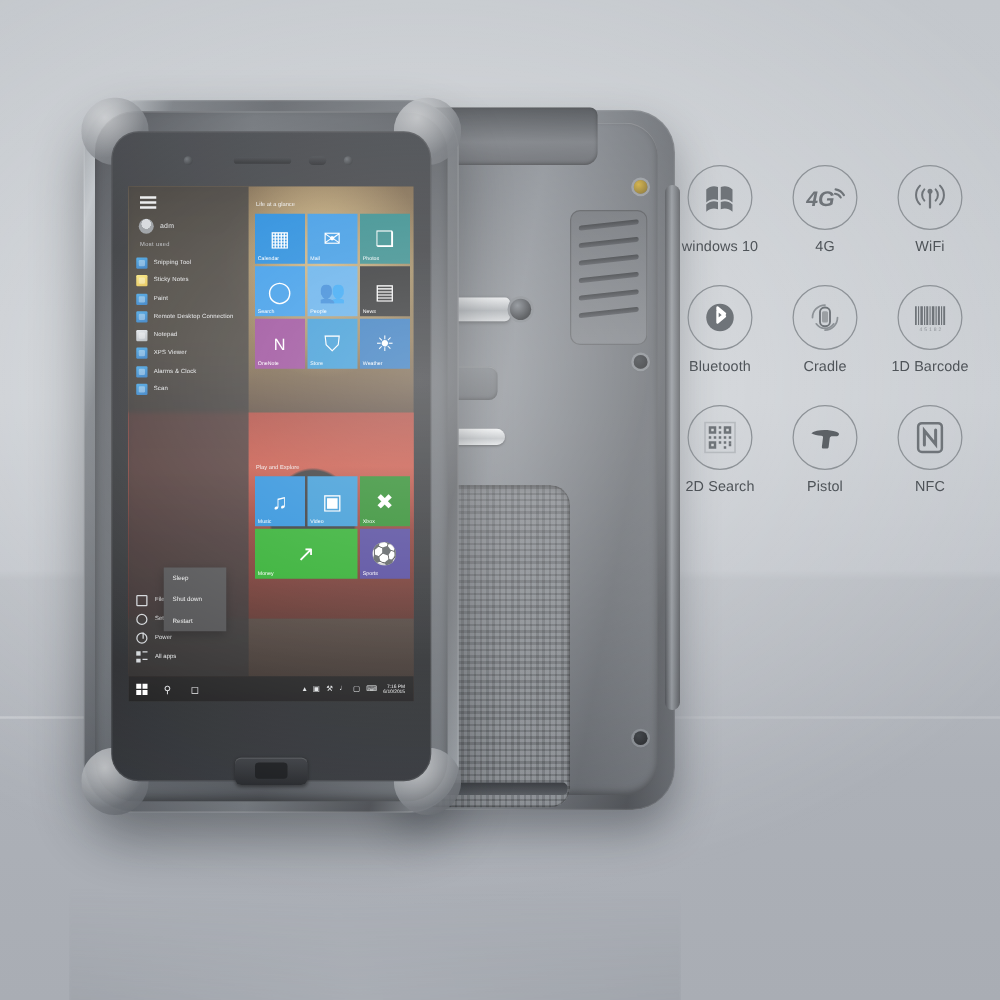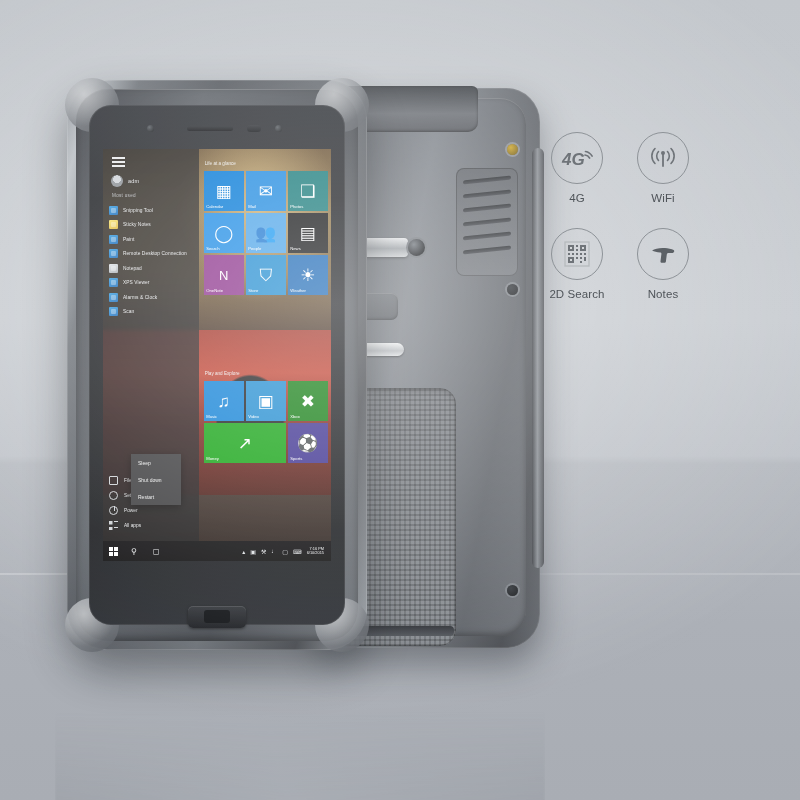--- a/index.html
+++ b/index.html
@@ -494,20 +494,31 @@
       <div class="home-btn"></div>
     </div>
   </div>
 
   <div id="reflection"></div>
   <div id="vignette"></div>
 
   <div id="features">
 
     <div class="frow">
+      <div class="fcell">
+        <div class="fcircle">
+          <svg width="26" height="24" viewBox="0 0 26 24">
+            <path d="M2 5.5C5 3 8 2.2 11.4 3.6V14C8 12.6 5 13.4 2 15.9Z" fill="#6f7479"></path>
+            <path d="M13.6 3.6C17 2.2 20 3 23 5.5V15.9C20 13.4 17 12.6 13.6 14Z" fill="#6f7479"></path>
+            <path d="M2 17.5c3-2.5 6-3.3 9.4-1.9v5.8C8 20 5 20.8 2 23.3Z" fill="#6f7479"></path>
+            <path d="M13.6 15.6c3.4-1.4 6.4-.6 9.4 1.9v5.8c-3-2.5-6-3.3-9.4-1.9Z" fill="#6f7479"></path>
+          </svg>
+        </div>
+        <div class="flabel">windows 10</div>
+      </div>
 
       <div class="fcell">
         <div class="fcircle">
           <svg width="32" height="26" viewBox="0 0 32 26">
             <text x="1" y="20" font-family="Liberation Sans, sans-serif" font-size="17" font-weight="bold" font-style="italic" fill="#6f7479">4G</text>
             <path d="M24 10a6 6 0 0 1 4.6 3" stroke="#6f7479" stroke-width="1.7" fill="none" stroke-linecap="round"></path>
             <path d="M24.5 6.5a9.5 9.5 0 0 1 6.6 4.6" stroke="#6f7479" stroke-width="1.7" fill="none" stroke-linecap="round"></path>
           </svg>
         </div>
         <div class="flabel">4G</div>
@@ -522,22 +533,64 @@
             <path d="M18.5 6.5a6.5 6.5 0 0 1 0 9" stroke="#6f7479" stroke-width="1.6" fill="none" stroke-linecap="round"></path>
             <path d="M6 3.5a10.5 10.5 0 0 0 0 15" stroke="#6f7479" stroke-width="1.6" fill="none" stroke-linecap="round"></path>
             <path d="M22 3.5a10.5 10.5 0 0 1 0 15" stroke="#6f7479" stroke-width="1.6" fill="none" stroke-linecap="round"></path>
           </svg>
         </div>
         <div class="flabel">WiFi</div>
       </div>
     </div>
 
     <div class="frow">
-
-
+      <div class="fcell">
+        <div class="fcircle">
+          <svg width="28" height="28" viewBox="0 0 28 28">
+            <circle cx="14" cy="14" r="11" fill="#6f7479"></circle>
+            <path d="M12 8l6 5-6 5V6l6 5-6 5" stroke="#ffffff" stroke-width="1.9" fill="none" stroke-linejoin="round" stroke-linecap="round"></path>
+          </svg>
+        </div>
+        <div class="flabel">Bluetooth</div>
+      </div>
+
+      <div class="fcell">
+        <div class="fcircle">
+          <svg width="30" height="30" viewBox="0 0 30 30">
+            <path d="M5 15a10 10 0 0 1 10-10" stroke="#8d9297" stroke-width="1.4" fill="none" stroke-linecap="round"></path>
+            <path d="M25 15a10 10 0 0 1-10 10" stroke="#8d9297" stroke-width="1.4" fill="none" stroke-linecap="round"></path>
+            <path d="M8 20a8.5 8.5 0 0 0 14 0" stroke="#8d9297" stroke-width="1.3" fill="none" stroke-linecap="round"></path>
+            <rect x="11" y="7" width="8" height="15" rx="3.6" stroke="#6f7479" stroke-width="1.5" fill="none"></rect>
+            <rect x="12.6" y="10" width="4.8" height="9" rx="1.2" fill="#6f7479" opacity=".55"></rect>
+          </svg>
+        </div>
+        <div class="flabel">Cradle</div>
+      </div>
+
+      <div class="fcell">
+        <div class="fcircle">
+          <svg width="30" height="28" viewBox="0 0 30 28">
+            <g fill="#6f7479">
+              <rect x="3" y="5" width="1.4" height="15"></rect>
+              <rect x="5.4" y="5" width="0.9" height="15"></rect>
+              <rect x="7.3" y="5" width="2" height="15"></rect>
+              <rect x="10.2" y="5" width="1" height="15"></rect>
+              <rect x="12" y="5" width="1.6" height="15"></rect>
+              <rect x="14.6" y="5" width="0.9" height="15"></rect>
+              <rect x="16.5" y="5" width="2" height="15"></rect>
+              <rect x="19.4" y="5" width="1" height="15"></rect>
+              <rect x="21.3" y="5" width="1.6" height="15"></rect>
+              <rect x="23.8" y="5" width="0.9" height="15"></rect>
+              <rect x="25.6" y="5" width="1.5" height="15"></rect>
+            </g>
+            <text x="6.5" y="25" font-family="Liberation Sans, sans-serif" font-size="4" fill="#8d9297" letter-spacing="1.6">45182</text>
+          </svg>
+        </div>
+        <div class="flabel">1D Barcode</div>
+      </div>
     </div>
 
     <div class="frow">
       <div class="fcell">
         <div class="fcircle">
           <svg width="26" height="26" viewBox="0 0 26 26">
             <rect x="1" y="1" width="24" height="24" fill="none" stroke="#b6babe" stroke-width="1.3"></rect>
             <g fill="#6f7479">
               <rect x="4" y="4" width="6" height="6"></rect>
                 <rect x="16" y="4" width="6" height="6"></rect>
@@ -566,23 +619,32 @@
       </div>
 
       <div class="fcell">
         <div class="fcircle">
           <svg width="30" height="22" viewBox="0 0 30 22">
             <path d="M4 7.5c4-2.6 12-3.4 20-1.2 2 .6 2.6 1.6 2 2.6-.7 1.1-2.6 1.3-4.6 1.1
                      -1.4-.1-2.4.2-2.6 1.4l-.9 7.1c-.1.9-.7 1.3-1.6 1.3h-2.4c-1 0-1.5-.5-1.4-1.5
                      l.9-7.3c.1-1-.3-1.4-1.3-1.5-3.2-.3-6-.9-8-2Z" fill="#5c6166"></path>
           </svg>
         </div>
-        <div class="flabel">Notes</div>
-      </div>
-
+        <div class="flabel">Pistol</div>
+      </div>
+
+      <div class="fcell">
+        <div class="fcircle">
+          <svg width="26" height="28" viewBox="0 0 26 28">
+            <rect x="3.5" y="2.5" width="19" height="23" rx="3" fill="none" stroke="#6f7479" stroke-width="2"></rect>
+            <path d="M8.5 20V8.5L17.5 19.5V8" stroke="#6f7479" stroke-width="2.4" fill="none" stroke-linecap="round"></path>
+          </svg>
+        </div>
+        <div class="flabel">NFC</div>
+      </div>
     </div>
 
     <div class="frow">
 
 
       <div class="fcell"></div>
     </div>
   </div>
 </div>
 

